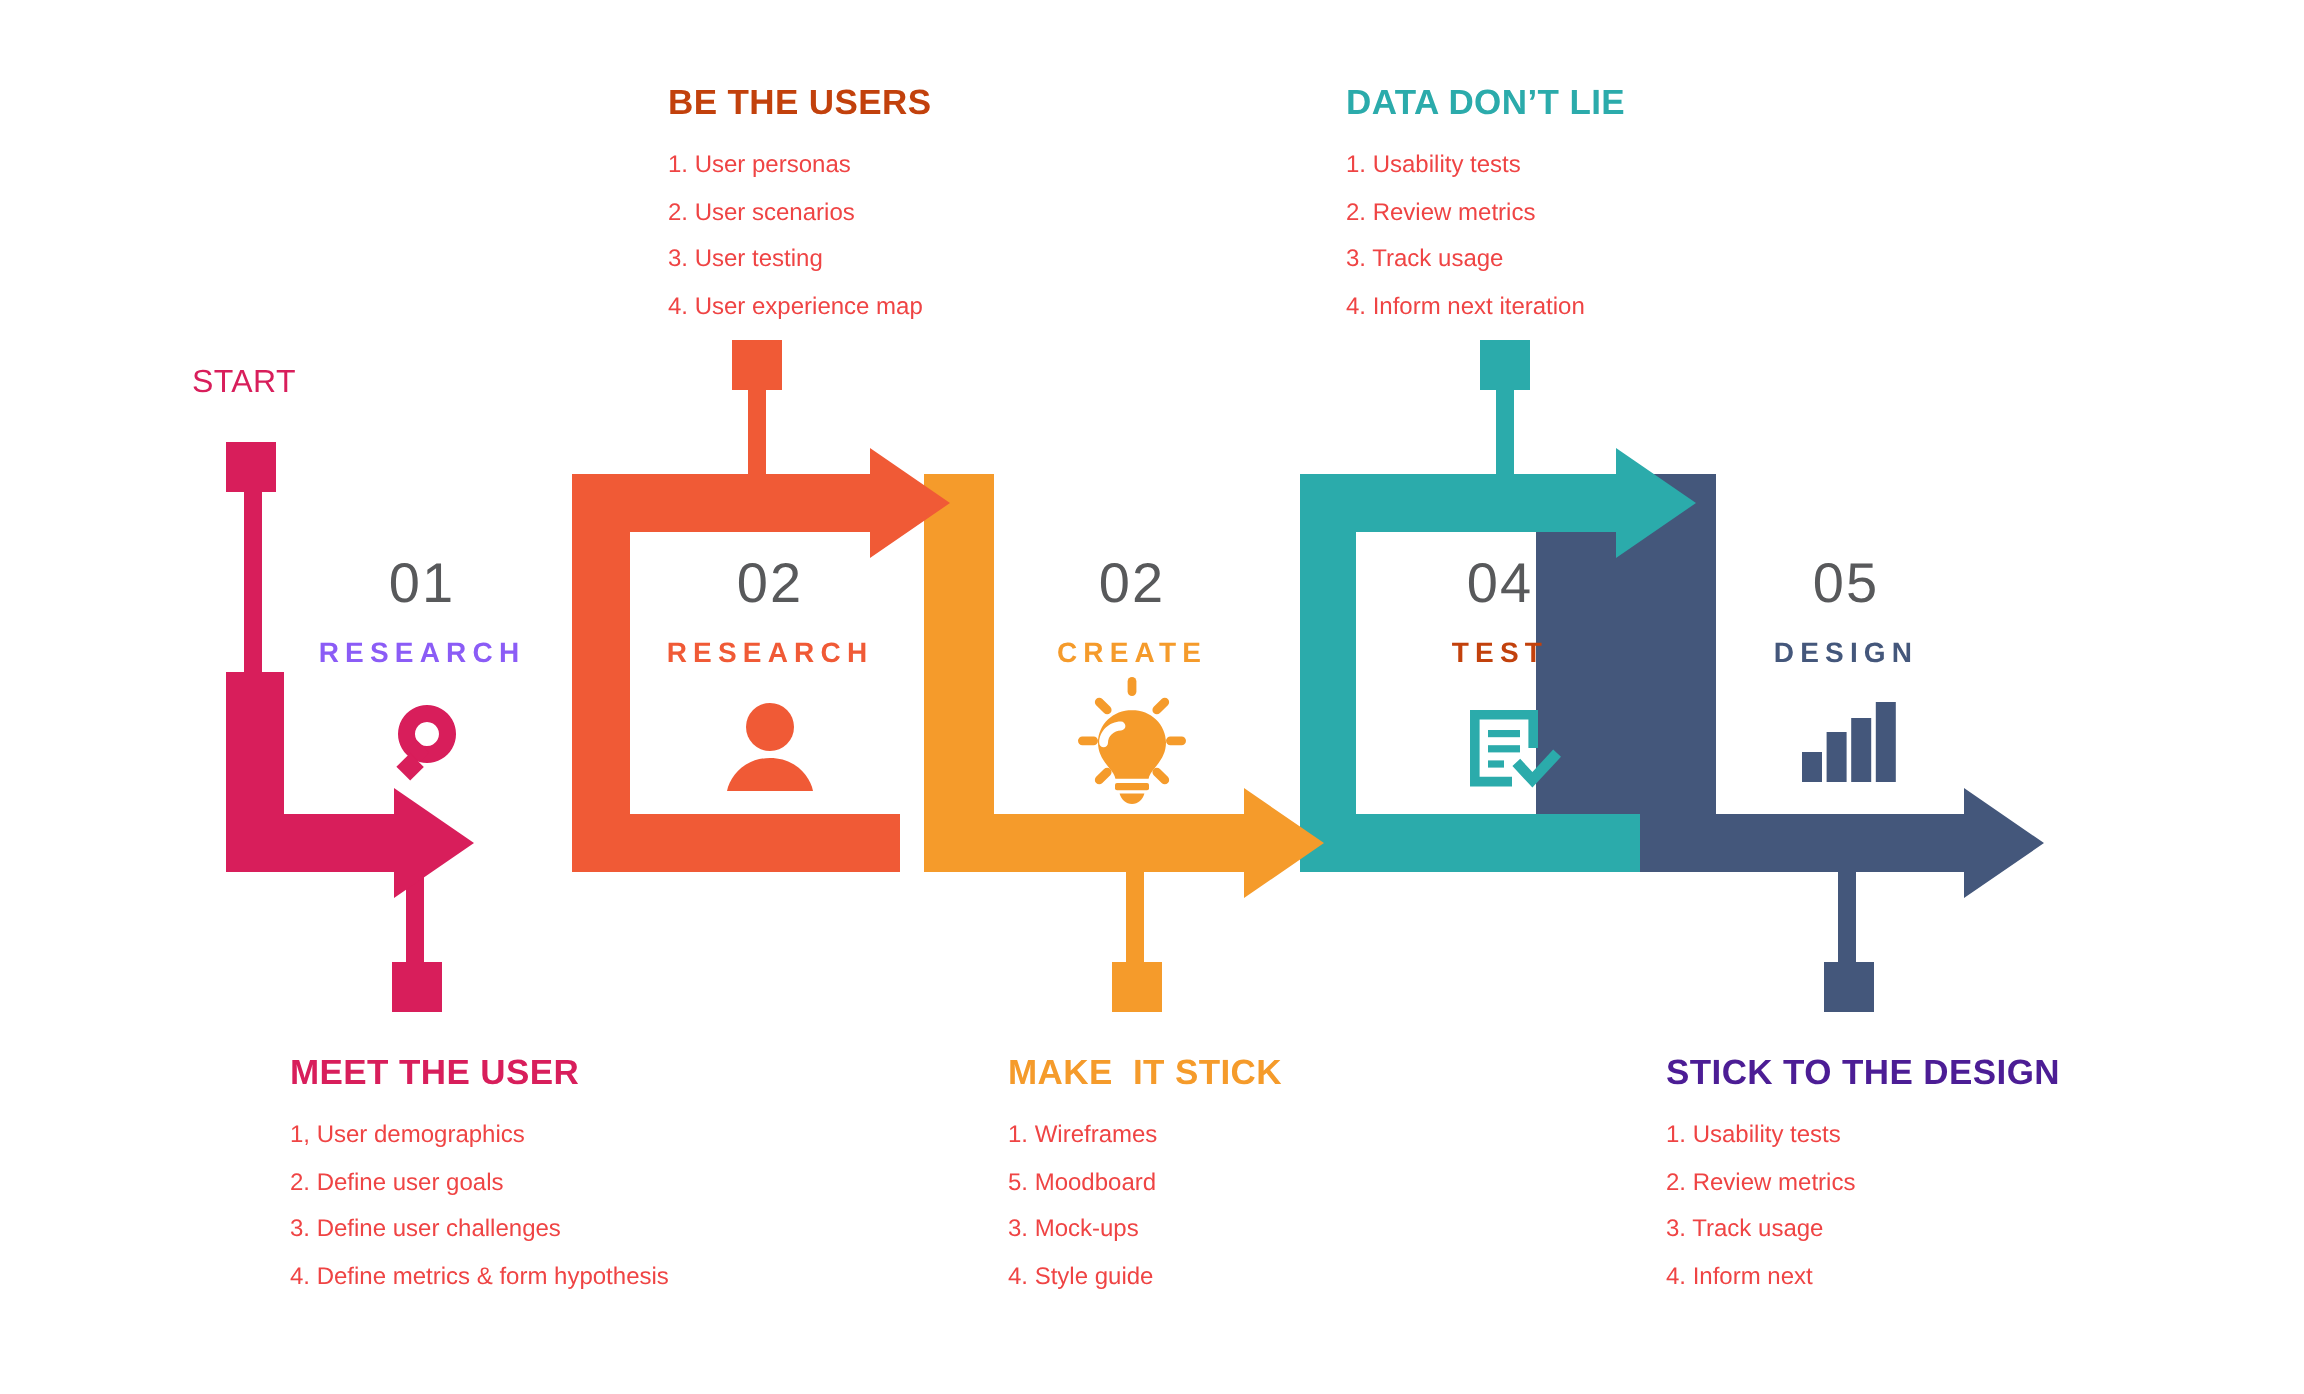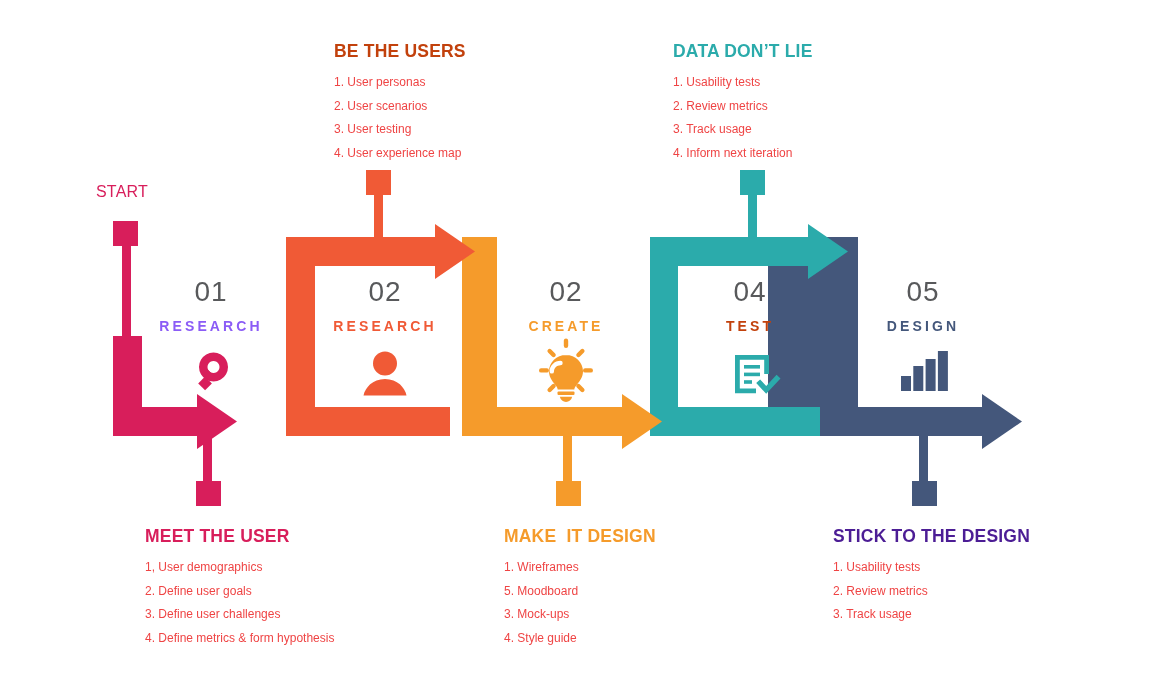--- a/index.html
+++ b/index.html
@@ -209,31 +209,32 @@
     <div class="callout-title" style="color:#D81E5B;">MEET THE USER</div>
     <ul class="callout-list">
       <li>1, User demographics</li>
       <li>2. Define user goals</li>
       <li>3. Define user challenges</li>
       <li>4. Define metrics &amp; form hypothesis</li>
     </ul>
   </div>
 
   <div class="callout" style="left:504px; top:526px; width:220px;">
-    <div class="callout-title" style="color:#F59B2B;">MAKE  IT DESIGN</div>
+    <div class="callout-title" style="color:#F59B2B;">MAKE  IT STICK</div>
     <ul class="callout-list">
       <li>1. Wireframes</li>
       <li>5. Moodboard</li>
       <li>3. Mock-ups</li>
       <li>4. Style guide</li>
     </ul>
   </div>
 
   <div class="callout" style="left:833px; top:526px; width:230px;">
     <div class="callout-title" style="color:#4c1d95;">STICK TO THE DESIGN</div>
     <ul class="callout-list">
       <li>1. Usability tests</li>
       <li>2. Review metrics</li>
       <li>3. Track usage</li>
+      <li>4. Inform next</li>
     </ul>
   </div>
 
 </div>
 
 </body></html>

